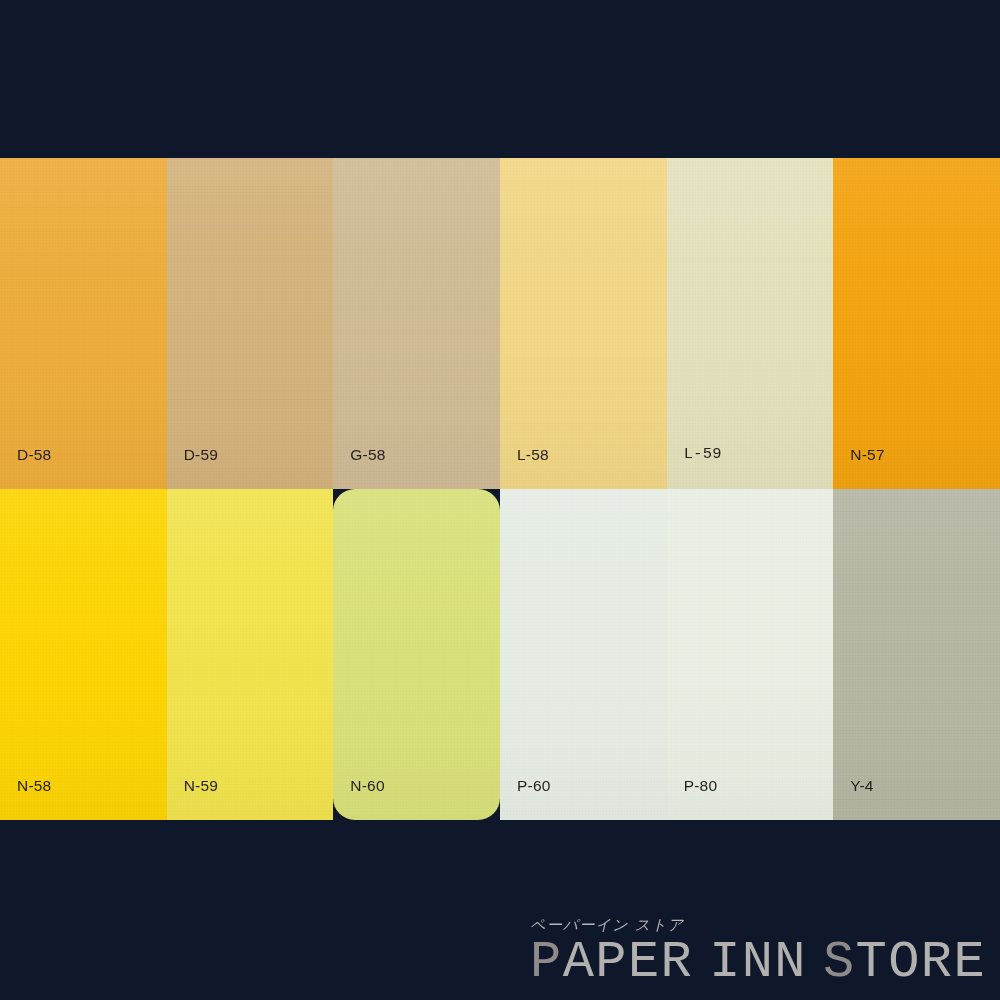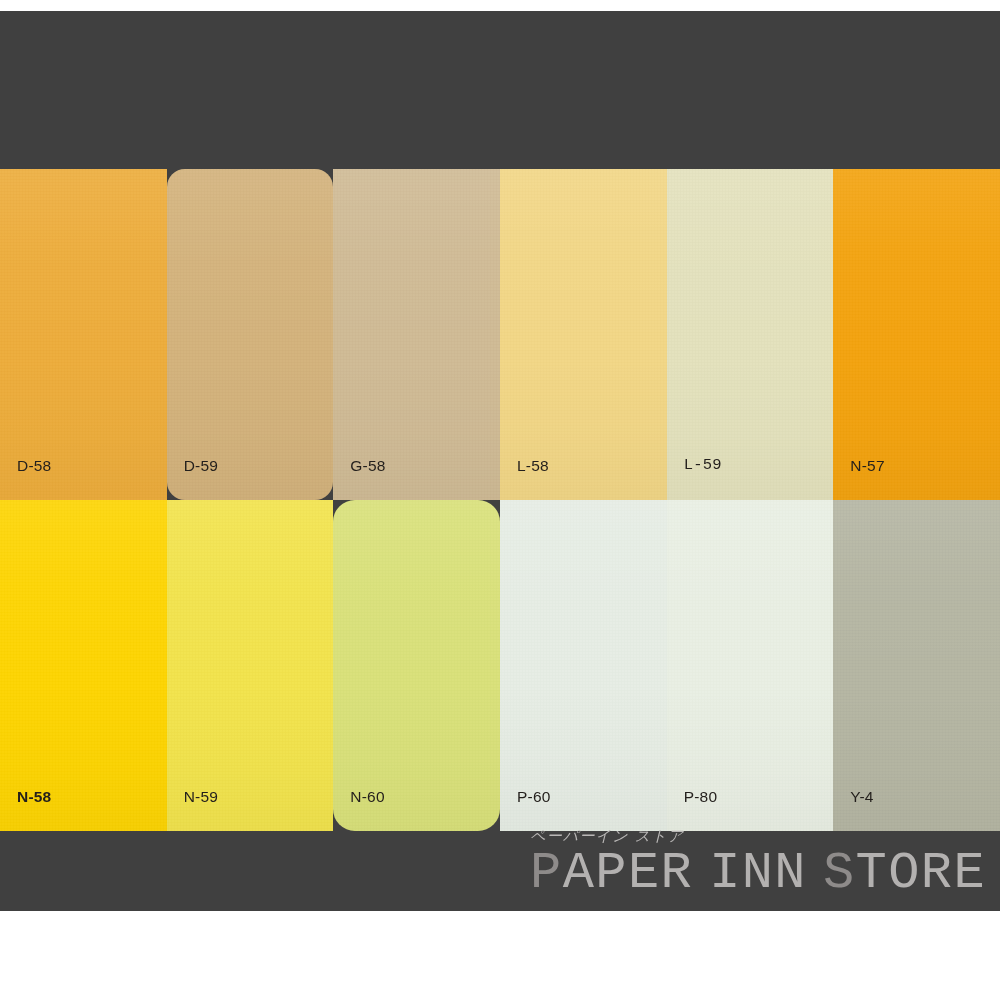--- a/index.html
+++ b/index.html
@@ -12,23 +12,22 @@
     height: 1000px;
     background: #ffffff;
     font-family: "Liberation Sans", sans-serif;
     overflow: hidden;
     position: relative;
   }
 
   .sheet {
     position: relative;
     width: 1000px;
-    height: 900px;
-    background: #404040;
-    margin-top: 11px;
+    height: 1000px;
+    background: #0f172a;
   }
 
   
   .swatch-grid {
     position: absolute;
     left: 0;
     top: 158px;
     width: 1000px;
     height: 662px;
     display: grid;
@@ -135,37 +134,37 @@
 </head>
 <body style="background-color: rgb(255, 255, 255);">
 
 <div class="sheet">
 
   <div class="swatch-grid">
 
     <div class="swatch" style="background-color: rgb(237, 172, 58);">
       <span class="swatch-label" style="color: rgb(35, 31, 28);">D-58</span>
     </div>
-    <div class="swatch" style="background-color: rgb(211, 178, 123); border-radius: 18px;">
+    <div class="swatch" style="background-color: rgb(211, 178, 123);">
       <span class="swatch-label" style="color: rgb(35, 31, 28);">D-59</span>
     </div>
     <div class="swatch" style="background-color: rgb(207, 186, 148);">
       <span class="swatch-label" style="color: rgb(35, 31, 28);">G-58</span>
     </div>
     <div class="swatch" style="background-color: rgb(242, 214, 133);">
       <span class="swatch-label" style="color: rgb(35, 31, 28);">L-58</span>
     </div>
     <div class="swatch" style="background-color: rgb(227, 225, 188);">
       <span class="swatch-label" style="color: rgb(35, 31, 28); font-family: Liberation Mono, monospace;">L-59</span>
     </div>
     <div class="swatch" style="background-color: rgb(243, 162, 13);">
       <span class="swatch-label" style="color: rgb(35, 31, 28);">N-57</span>
     </div>
 
-    <div class="swatch" style="background-color: rgb(253, 212, 0); font-weight: bold;">
+    <div class="swatch" style="background-color: rgb(253, 212, 0);">
       <span class="swatch-label" style="color: rgb(35, 31, 28);">N-58</span>
     </div>
     <div class="swatch" style="background-color: rgb(242, 227, 75); padding-left: 17px;">
       <span class="swatch-label" style="color: rgb(35, 31, 28);">N-59</span>
     </div>
     <div class="swatch" style="background-color: rgb(217, 225, 121); border-radius: 22px;">
       <span class="swatch-label" style="color: rgb(35, 31, 28);">N-60</span>
     </div>
     <div class="swatch" style="background-color: rgb(230, 237, 228);">
       <span class="swatch-label" style="color: rgb(35, 31, 28);">P-60</span>

